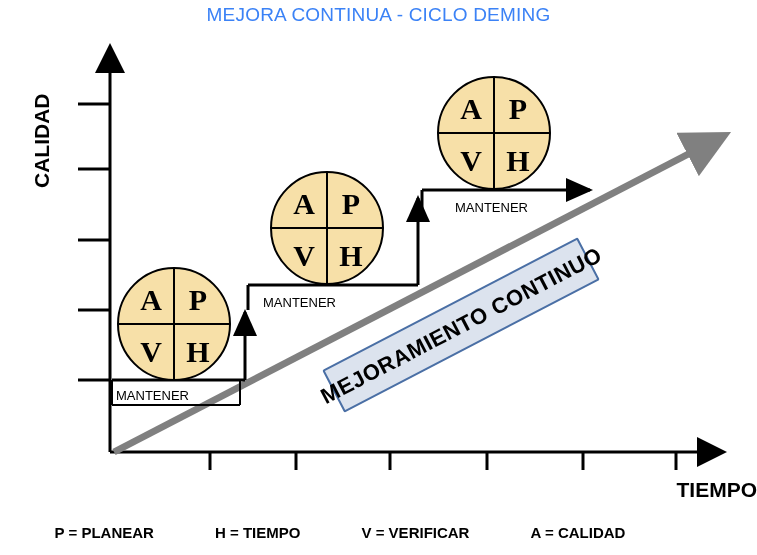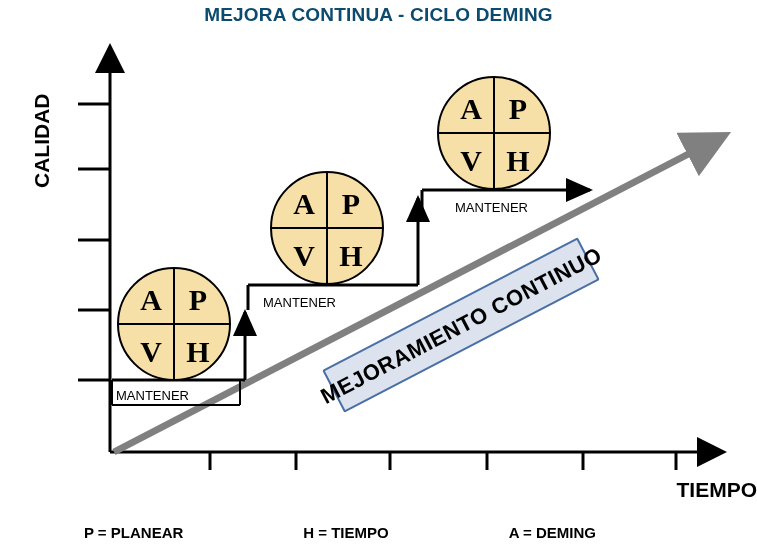--- a/index.html
+++ b/index.html
@@ -17,22 +17,22 @@
     overflow: hidden;
     background: #ffffff;
   }
   .title {
     position: absolute;
     top: 4px;
     left: 0;
     width: 757px;
     text-align: center;
     font-size: 19px;
-    font-weight: bold;
-    color: #0c4a6e;
+    font-weight: normal;
+    color: #3b82f6;
     letter-spacing: 0.2px;
   }
   svg.diagram {
     position: absolute;
     top: 0;
     left: 0;
     width: 757px;
     height: 555px;
   }
   .axis-label {
@@ -186,16 +186,17 @@
       <text class="pdca-letter" x="518" y="171" text-anchor="middle">H</text>
     </g>
   </svg>
 
   <div class="axis-label ylabel">CALIDAD</div>
   <div class="axis-label xlabel">TIEMPO</div>
 
   <div class="legend">
     <span>P = PLANEAR</span>
     <span>H = TIEMPO</span>
-    <span>A = DEMING</span>
+    <span>V = VERIFICAR</span>
+    <span>A = CALIDAD</span>
   </div>
 
 </div>
 
 </body></html>

